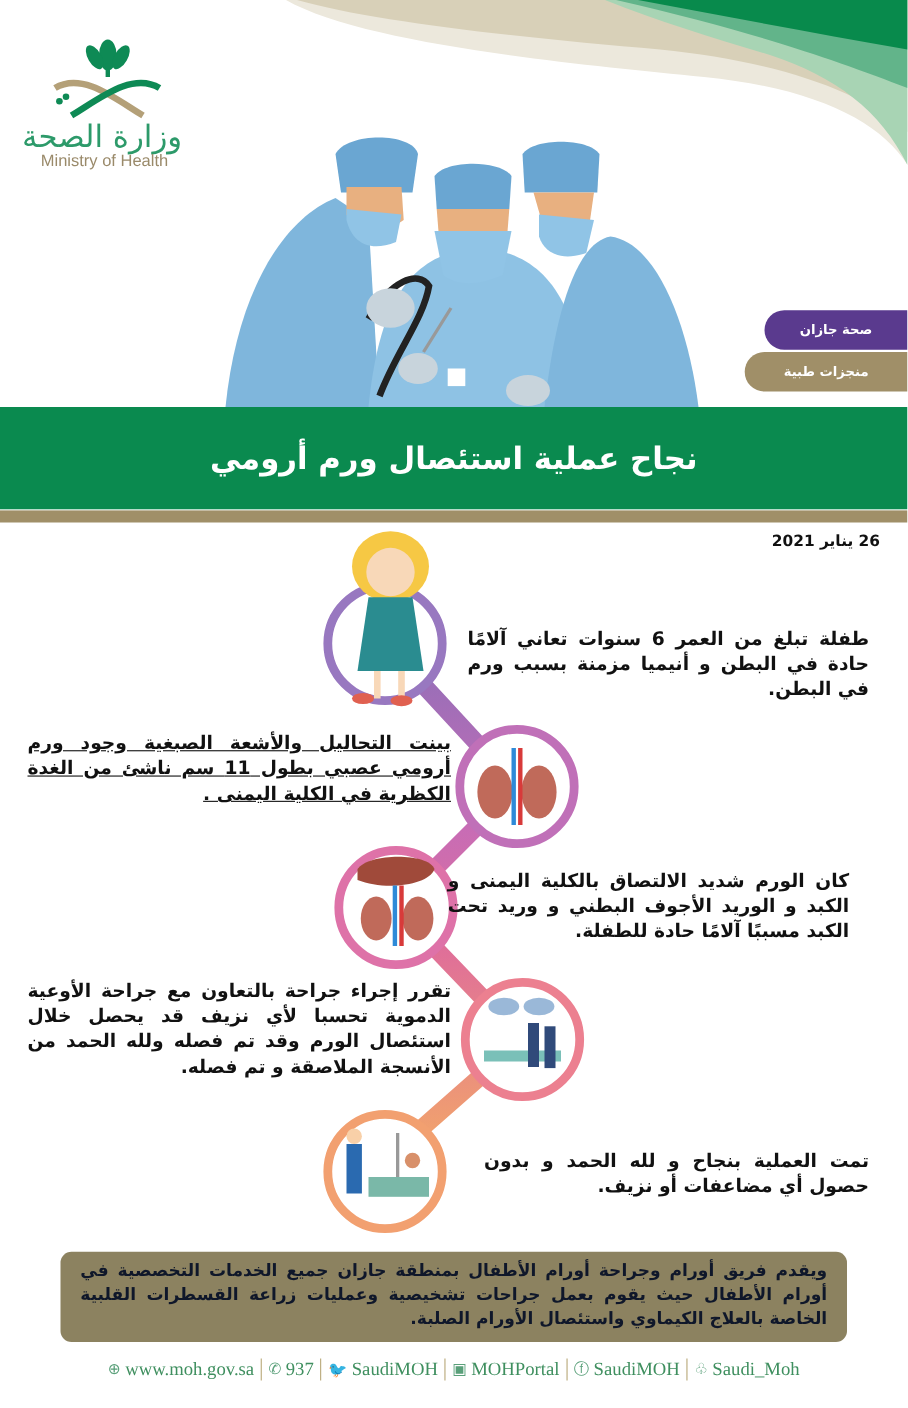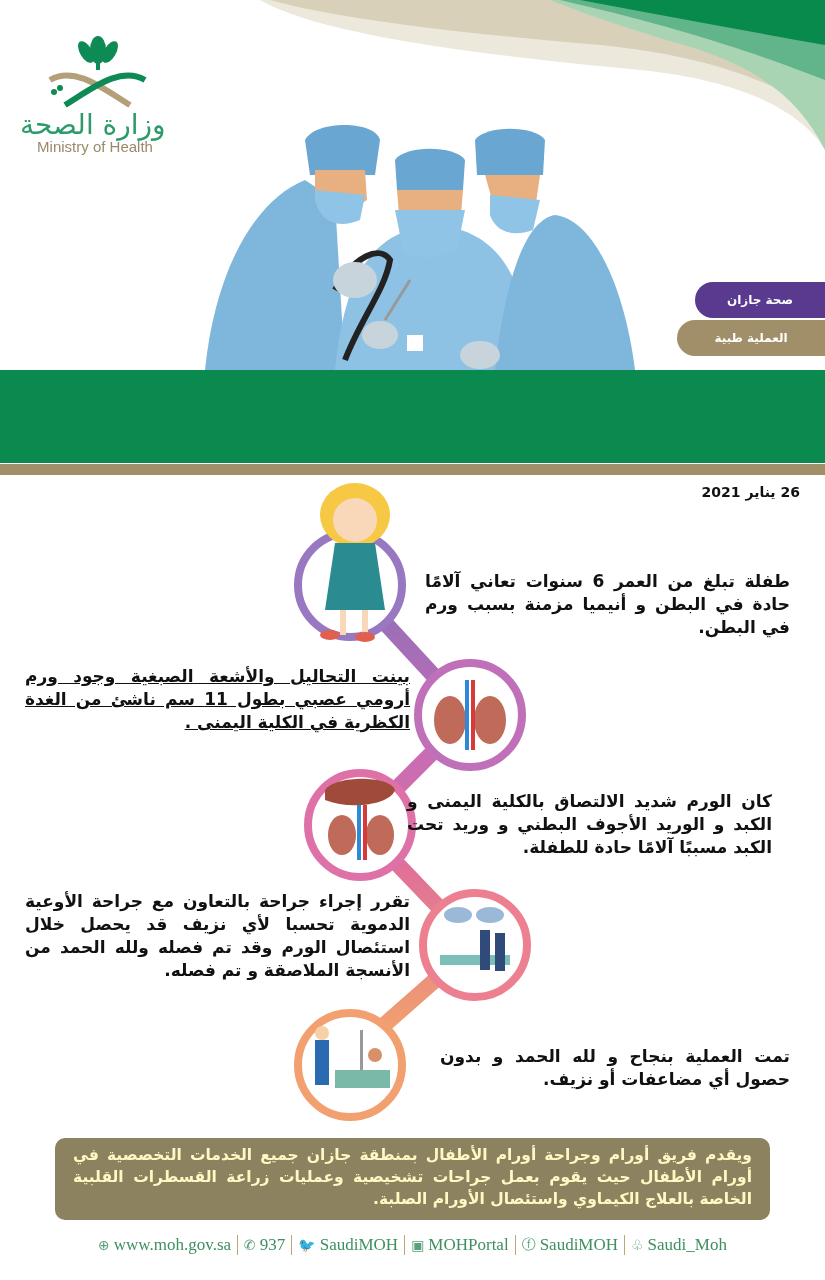--- a/index.html
+++ b/index.html
@@ -33,21 +33,21 @@
   .timeline { left: 290px; top: 475px; width: 260px; height: 650px; }
 
   .step { font-weight: bold; color: #111; font-size: 17px; line-height: 23px; direction: rtl; text-align: justify; text-align-last: right; }
   .step-1 { left: 425px; top: 570px; width: 365px; }
   .step-2 { left: 25px; top: 665px; width: 385px; text-decoration: underline; }
   .step-3 { left: 407px; top: 790px; width: 365px; }
   .step-4 { left: 25px; top: 890px; width: 385px; }
   .step-5 { left: 440px; top: 1045px; width: 350px; }
 
   
-  .summary { left: 55px; top: 1138px; width: 715px; height: 82px; background: #8c8260; border-radius: 10px; color: #fef9c3; font-weight: bold; font-size: 15.5px; line-height: 22px; padding: 6px 18px; direction: rtl; text-align: justify; text-align-last: right; }
+  .summary { left: 55px; top: 1138px; width: 715px; height: 82px; background: #8c8260; border-radius: 10px; color: #0f172a; font-weight: bold; font-size: 15.5px; line-height: 22px; padding: 6px 18px; direction: rtl; text-align: justify; text-align-last: right; }
 
   
   .footer { left: 0; top: 1232px; width: 825px; height: 26px; display: flex; justify-content: center; align-items: center; color: #3f8f5f; font-family: "Liberation Serif", serif; font-size: 17px; }
   .footer-item { display: flex; align-items: center; gap: 4px; padding: 0 6px; }
   .footer-sep { width: 1px; height: 20px; background: #b8a878; }
   .ficon { font-size: 14px; color: #5aa07a; font-family: "DejaVu Sans", sans-serif; }
 </style>
 </head>
 <body>
 
@@ -93,23 +93,24 @@
 
   <path d="M140 170 C160 135 185 125 195 140 C190 170 165 200 150 240" stroke="#222" stroke-width="6" fill="none"></path>
   <ellipse cx="160" cy="160" rx="22" ry="18" fill="#c8d4dc"></ellipse>
   <ellipse cx="185" cy="215" rx="18" ry="14" fill="#c8d4dc"></ellipse>
   <ellipse cx="285" cy="235" rx="20" ry="14" fill="#c8d4dc"></ellipse>
   <rect x="212" y="215" width="16" height="16" fill="#fff"></rect>
   <line x1="190" y1="200" x2="215" y2="160" stroke="#999" stroke-width="3"></line>
 </svg>
 
 <div class="abs tag tag-region">صحة جازان</div>
-<div class="abs tag tag-cat">العملية طبية</div>
+<div class="abs tag tag-cat">منجزات طبية</div>
 
 <div class="abs title-band">
+  <div class="title-line">نجاح عملية استئصال ورم أرومي</div>
 </div>
 <div class="abs gold-band"></div>
 
 <div class="abs date">26 يناير 2021</div>
 
 <svg class="abs timeline" viewBox="0 0 260 650">
   <defs>
     <linearGradient id="tl" x1="0" y1="0" x2="0" y2="1">
       <stop offset="0" stop-color="#8f6fb8"></stop>
       <stop offset="0.35" stop-color="#c76cb6"></stop>

